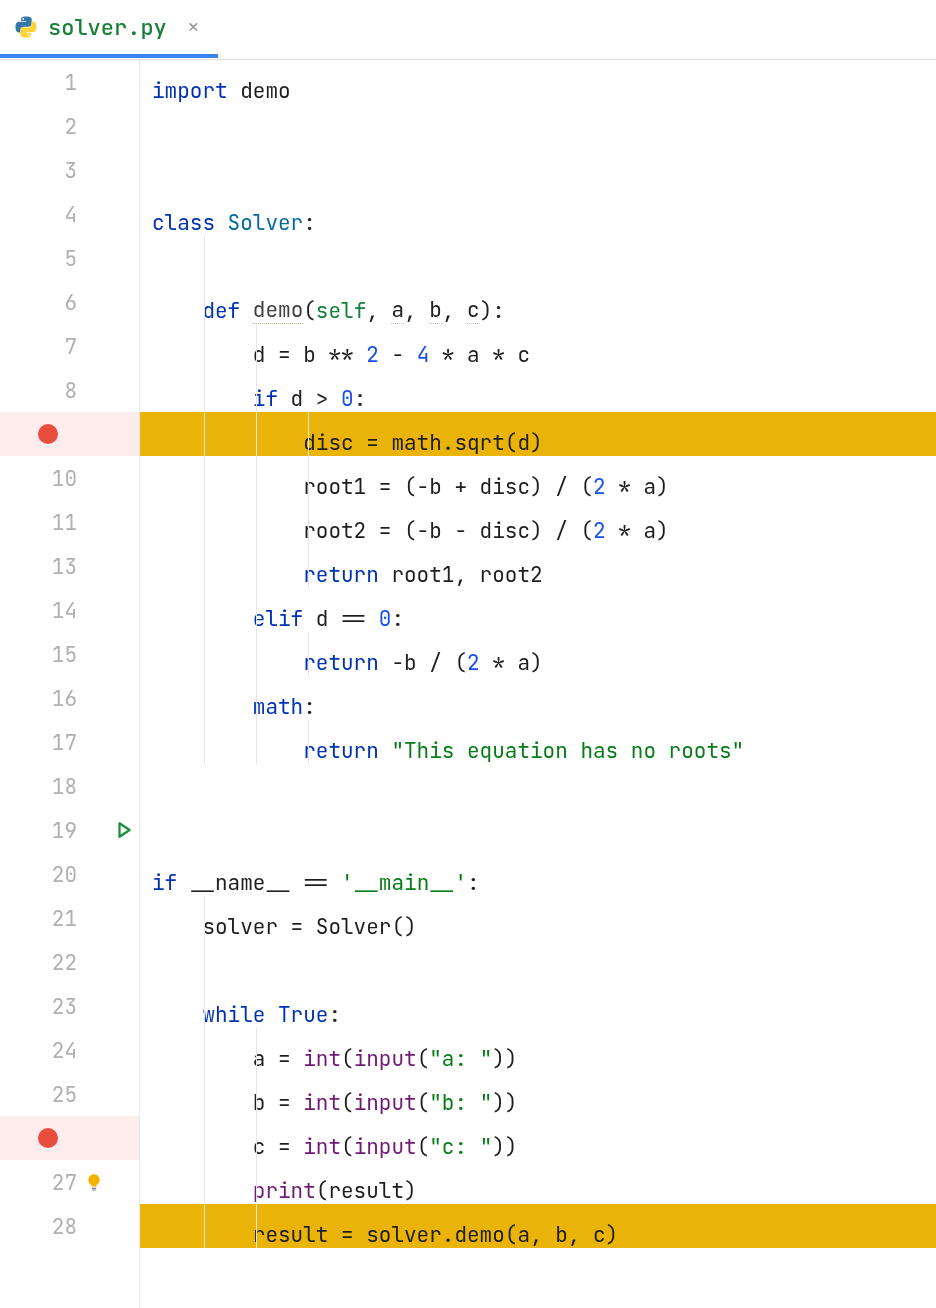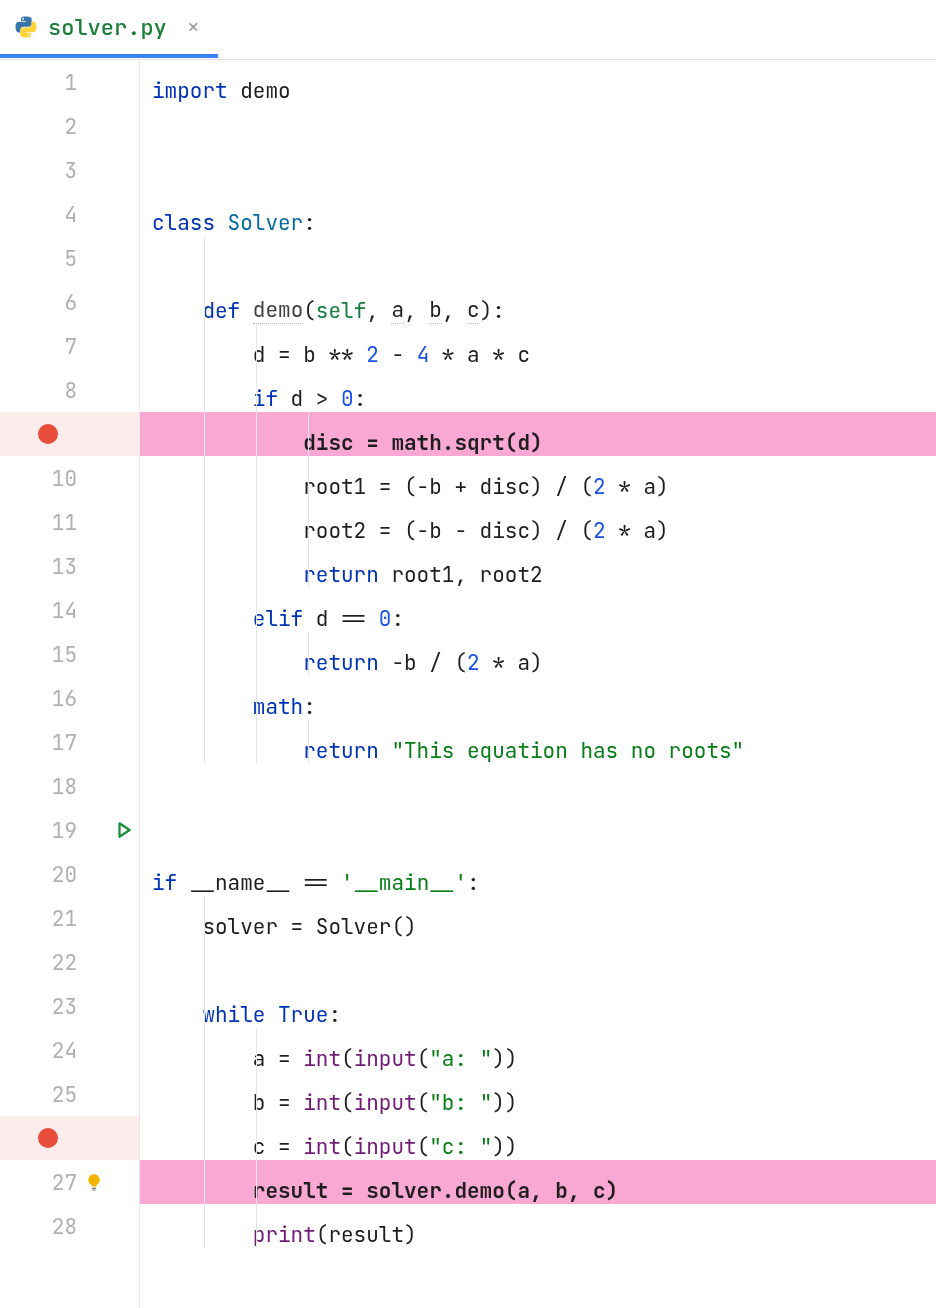--- a/index.html
+++ b/index.html
@@ -85,21 +85,21 @@
   .code {
     flex: 1;
     position: relative;
   }
   .code .line-row {
     padding-left: 12px;
     white-space: pre;
     position: relative;
     align-items: flex-end;
   }
-  .code .line-row.bp-line { background: #f9a8d4; font-weight: bold; }
+  .code .line-row.bp-line { background: #eab308; }
   .guide {
     position: absolute;
     top: 0; bottom: 0;
     width: 1px;
     background: #e5e5e5;
   }
   .guide.g1 { left: 64px; }
   .guide.g2 { left: 116px; }
   .guide.g3 { left: 168px; }
   .tok-kw { color: #0033b3; }
@@ -249,18 +249,18 @@
     <div class="line-row"><span class="guide g1"></span><span class="guide g2"></span><span class="guide g3"></span><span class="tok-txt">            </span><span class="tok-kw">return</span><span class="tok-txt"> </span><span class="tok-str">"This equation has no roots"</span></div>
     <div class="line-row"></div>
     <div class="line-row"></div>
     <div class="line-row"><span class="tok-kw">if</span><span class="tok-txt"> </span><span class="tok-txt">__name__</span><span class="tok-txt"> == </span><span class="tok-str">'__main__'</span><span class="tok-txt">:</span></div>
     <div class="line-row"><span class="guide g1"></span><span class="tok-txt">    </span><span class="tok-txt">solver = Solver()</span></div>
     <div class="line-row"><span class="guide g1"></span></div>
     <div class="line-row"><span class="guide g1"></span><span class="tok-txt">    </span><span class="tok-kw">while</span><span class="tok-txt"> </span><span class="tok-kw">True</span><span class="tok-txt">:</span></div>
     <div class="line-row"><span class="guide g1"></span><span class="guide g2"></span><span class="tok-txt">        </span><span class="tok-txt">a = </span><span class="tok-builtin">int</span><span class="tok-txt">(</span><span class="tok-builtin">input</span><span class="tok-txt">(</span><span class="tok-str">"a: "</span><span class="tok-txt">))</span></div>
     <div class="line-row"><span class="guide g1"></span><span class="guide g2"></span><span class="tok-txt">        </span><span class="tok-txt">b = </span><span class="tok-builtin">int</span><span class="tok-txt">(</span><span class="tok-builtin">input</span><span class="tok-txt">(</span><span class="tok-str">"b: "</span><span class="tok-txt">))</span></div>
     <div class="line-row"><span class="guide g1"></span><span class="guide g2"></span><span class="tok-txt">        </span><span class="tok-txt">c = </span><span class="tok-builtin">int</span><span class="tok-txt">(</span><span class="tok-builtin">input</span><span class="tok-txt">(</span><span class="tok-str">"c: "</span><span class="tok-txt">))</span></div>
+    <div class="line-row"><span class="guide g1"></span><span class="guide g2"></span><span class="tok-txt">        </span><span class="tok-builtin">print</span><span class="tok-txt">(result)</span></div>
     <div class="line-row bp-line"><span class="guide g1"></span><span class="guide g2"></span><span class="tok-txt">        </span><span class="tok-txt">result = solver.demo(a, b, c)</span></div>
-    <div class="line-row"><span class="guide g1"></span><span class="guide g2"></span><span class="tok-txt">        </span><span class="tok-builtin">print</span><span class="tok-txt">(result)</span></div>
     <div class="line-row"></div>
 
   </div>
 </div>
 
 </body></html>

